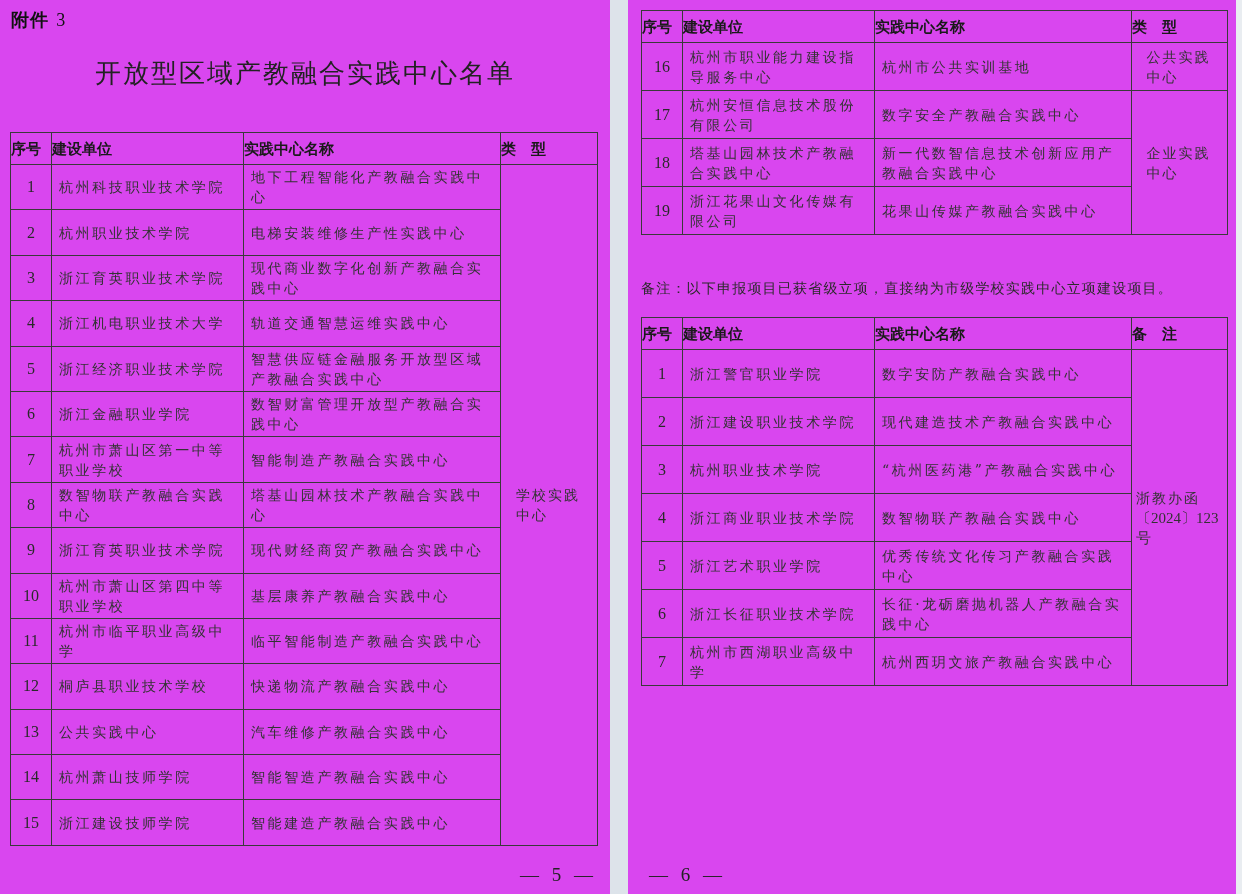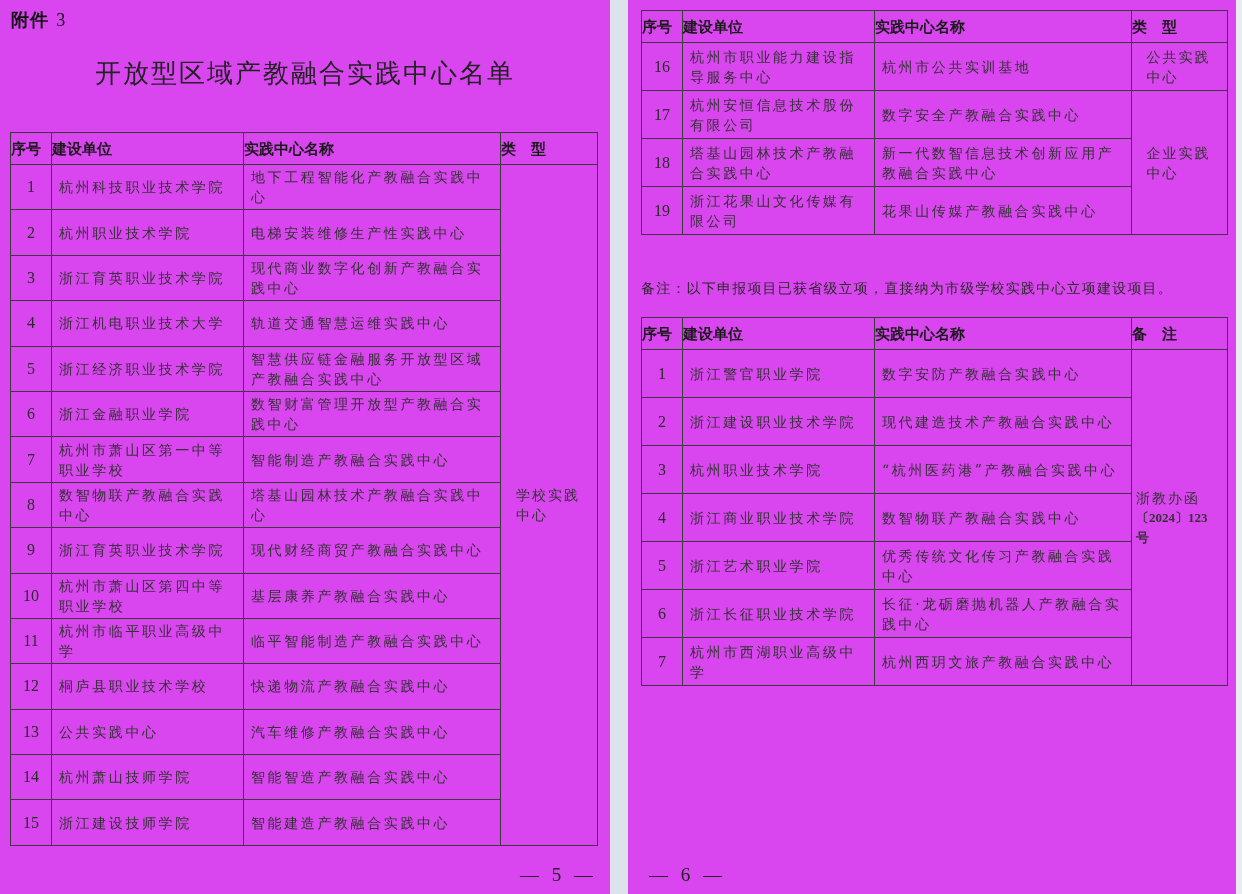--- a/index.html
+++ b/index.html
@@ -15,21 +15,21 @@
   .attach-label { position: absolute; left: 11px; top: 8px; font-size: 18px; font-weight: bold; font-family: "DejaVu Sans", "Liberation Sans", sans-serif; color: #111; letter-spacing: 1px; }
   .attach-label .num { font-family: "Liberation Serif", serif; font-weight: normal; }
   .doc-title { position: absolute; left: 0; width: 610px; top: 56px; text-align: center; font-size: 26px; color: #222; letter-spacing: 2px; font-family: Liberation Mono, monospace; }
 
   table { position: absolute; border-collapse: collapse; table-layout: fixed; }
   td, th { border: 1.4px solid #3a3a3a; font-size: 14px; line-height: 20px; font-weight: normal; vertical-align: middle; }
   th { font-family: Liberation Sans, sans-serif; font-weight: bold; font-size: 15px; text-align: left; color: #1a1a1a; }
   td.no { text-align: center; font-family: "Liberation Serif", serif; font-size: 16px; }
   td.txt { text-align: left; padding: 0 6px 0 7px; letter-spacing: 2.6px; color: #333; }
   td.type { text-align: left; letter-spacing: 2px; color: #333; padding: 0 4px; }
-  td.type .yr { font-family: "Liberation Serif", serif; letter-spacing: 0; font-size: 13px; font-weight: bold; }
+  td.type .yr { font-family: "Liberation Serif", serif; letter-spacing: 0; font-size: 15px; }
 
   #tbl-left { left: 10px; top: 132px; width: 587px; }
   #tbl-left th { height: 32px; }
   #tbl-left td { height: 45.4px; }
 
   #tbl-r1 { left: 13px; top: 10px; width: 586px; }
   #tbl-r1 th { height: 32px; }
   #tbl-r1 td { height: 48px; }
 
   .note { position: absolute; left: 13px; top: 280px; font-size: 14px; letter-spacing: 1.2px; color: #2a2a2a; white-space: nowrap; }

